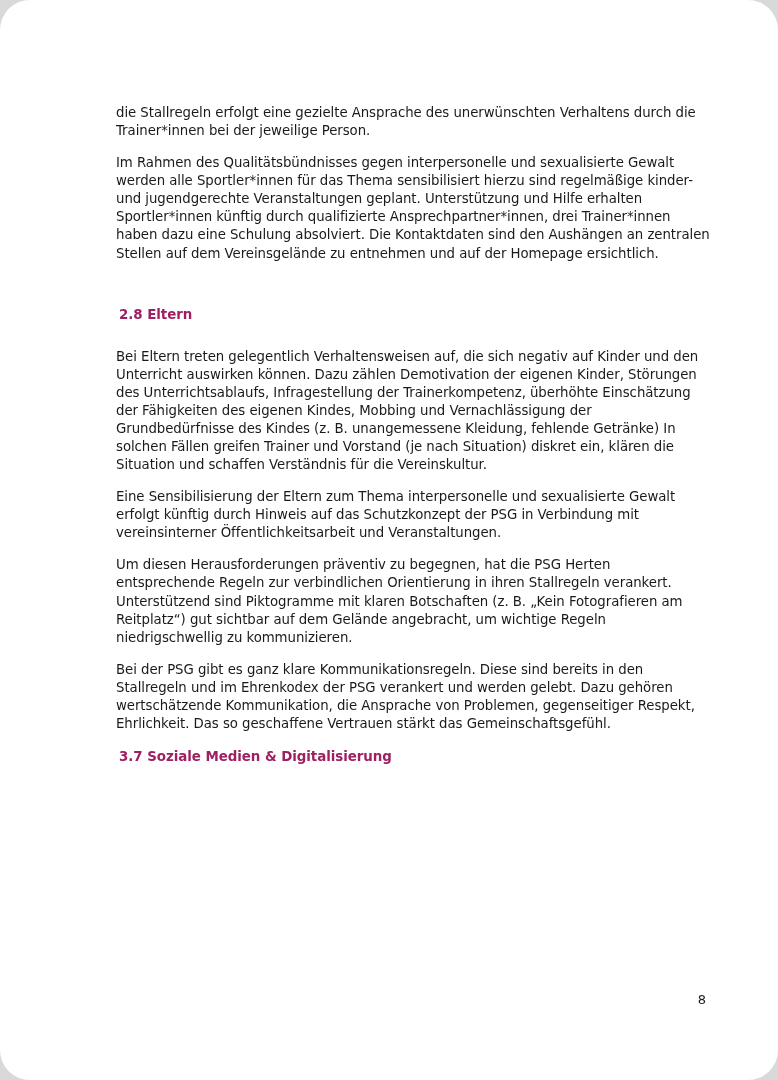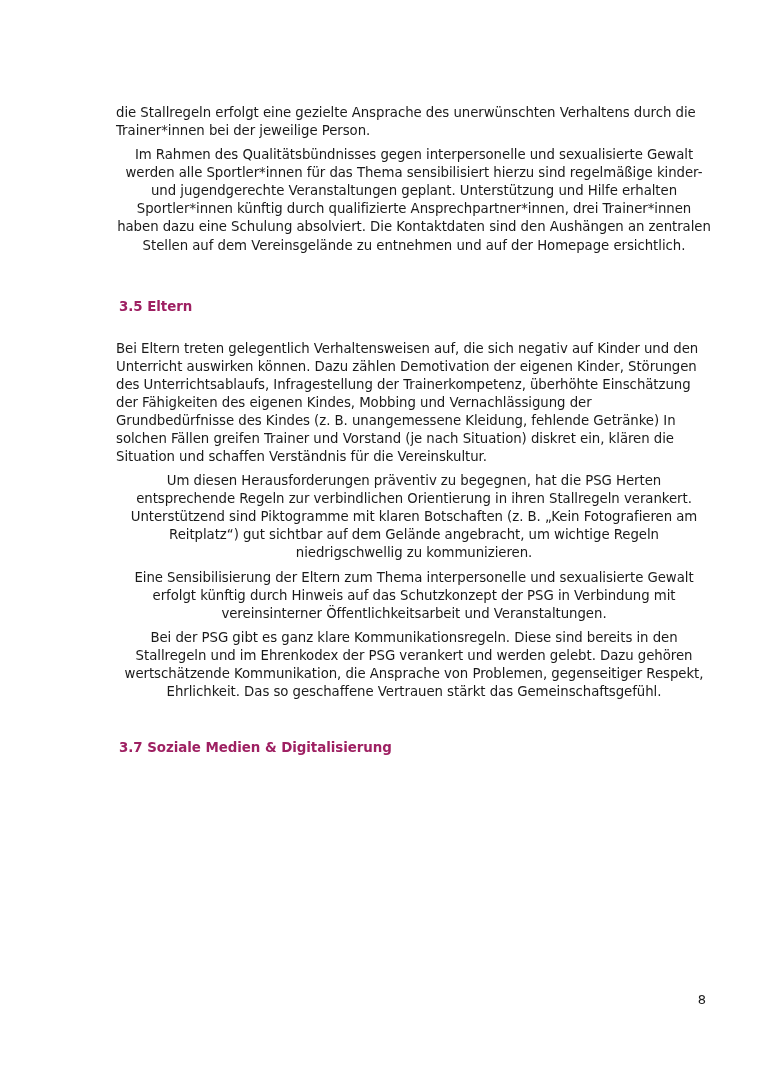--- a/index.html
+++ b/index.html
@@ -10,84 +10,84 @@
   body {
     font-family: "DejaVu Sans", sans-serif;
   }
   .page {
     position: relative;
     width: 778px;
     height: 1080px;
     background: #ffffff;
     margin: 0 auto;
     overflow: hidden;
+    border-radius: 30px;
   }
   .content {
     position: absolute;
     left: 116px;
     top: 104px;
     width: 596px;
   }
   p.para {
     margin: 0;
     font-size: 13.3px;
     line-height: 1.36;
     color: #1a1a1a;
     text-align: left;
     letter-spacing: -0.05px;
   }
   .para + .para {
-    margin-top: 6px;
-    text-align: center;
+    margin-top: 14px;
   }
   .gap-lg {
     margin-top: 30px;
   }
   h2.heading {
     margin: 0;
     font-size: 13.4px;
     font-weight: bold;
     color: #9e2062;
     letter-spacing: -0.05px;
   }
   .heading-block {
     margin-top: 44px;
     margin-bottom: 26px;
     padding-left: 3px;
   }
   .heading-block.tight-top {
-    margin-top: 39px;
+    margin-top: 16px;
   }
   .page-number {
     position: absolute;
     right: 72px;
     top: 992px;
     font-size: 13px;
     color: #1a1a1a;
   }
 </style>
 </head>
 <body>
 
 <div class="page">
   <div class="content">
 
     <p class="para">die Stallregeln erfolgt eine gezielte Ansprache des unerwünschten Verhaltens durch die Trainer*innen bei der jeweilige Person.</p>
 
     <p class="para gap-lg">Im Rahmen des Qualitätsbündnisses gegen interpersonelle und sexualisierte Gewalt werden alle Sportler*innen für das Thema  sensibilisiert hierzu sind regelmäßige kinder- und jugendgerechte Veranstaltungen geplant. Unterstützung und Hilfe erhalten Sportler*innen künftig durch qualifizierte Ansprechpartner*innen, drei Trainer*innen haben dazu eine Schulung absolviert. Die Kontaktdaten sind den Aushängen an zentralen Stellen auf dem Vereinsgelände zu entnehmen und auf der Homepage ersichtlich.</p>
 
     <div class="heading-block">
-      <h2 class="heading">3.5 Eltern</h2>
+      <h2 class="heading">2.8 Eltern</h2>
     </div>
 
     <p class="para">Bei Eltern treten gelegentlich Verhaltensweisen auf, die sich negativ auf Kinder und den Unterricht auswirken können. Dazu zählen Demotivation der eigenen Kinder, Störungen des Unterrichtsablaufs, Infragestellung  der Trainerkompetenz, überhöhte Einschätzung der Fähigkeiten des eigenen Kindes, Mobbing und Vernachlässigung der Grundbedürfnisse des Kindes (z. B. unangemessene Kleidung, fehlende Getränke)  In solchen Fällen greifen Trainer und Vorstand (je nach Situation) diskret ein, klären die Situation und schaffen Verständnis für die Vereinskultur.</p>
 
+    <p class="para">Eine Sensibilisierung der Eltern zum Thema interpersonelle und sexualisierte Gewalt erfolgt künftig durch Hinweis auf das Schutzkonzept der PSG in Verbindung mit vereinsinterner Öffentlichkeitsarbeit und Veranstaltungen.</p>
+
     <p class="para">Um diesen Herausforderungen präventiv zu begegnen, hat die PSG Herten entsprechende Regeln zur verbindlichen Orientierung in ihren Stallregeln verankert. Unterstützend sind Piktogramme mit klaren Botschaften (z. B. „Kein Fotografieren am Reitplatz“)  gut sichtbar auf dem Gelände angebracht, um wichtige Regeln niedrigschwellig zu kommunizieren.</p>
-
-    <p class="para">Eine Sensibilisierung der Eltern zum Thema interpersonelle und sexualisierte Gewalt erfolgt künftig durch Hinweis auf das Schutzkonzept der PSG in Verbindung mit vereinsinterner Öffentlichkeitsarbeit und Veranstaltungen.</p>
 
 
     <p class="para">Bei der PSG gibt es ganz klare Kommunikationsregeln. Diese sind bereits in den Stallregeln und im Ehrenkodex der PSG verankert und werden gelebt. Dazu gehören wertschätzende Kommunikation, die Ansprache von Problemen, gegenseitiger Respekt, Ehrlichkeit. Das so geschaffene Vertrauen stärkt das Gemeinschaftsgefühl.</p>
 
     <div class="heading-block tight-top">
       <h2 class="heading">3.7 Soziale Medien &amp; Digitalisierung</h2>
     </div>
 
 
   </div>

